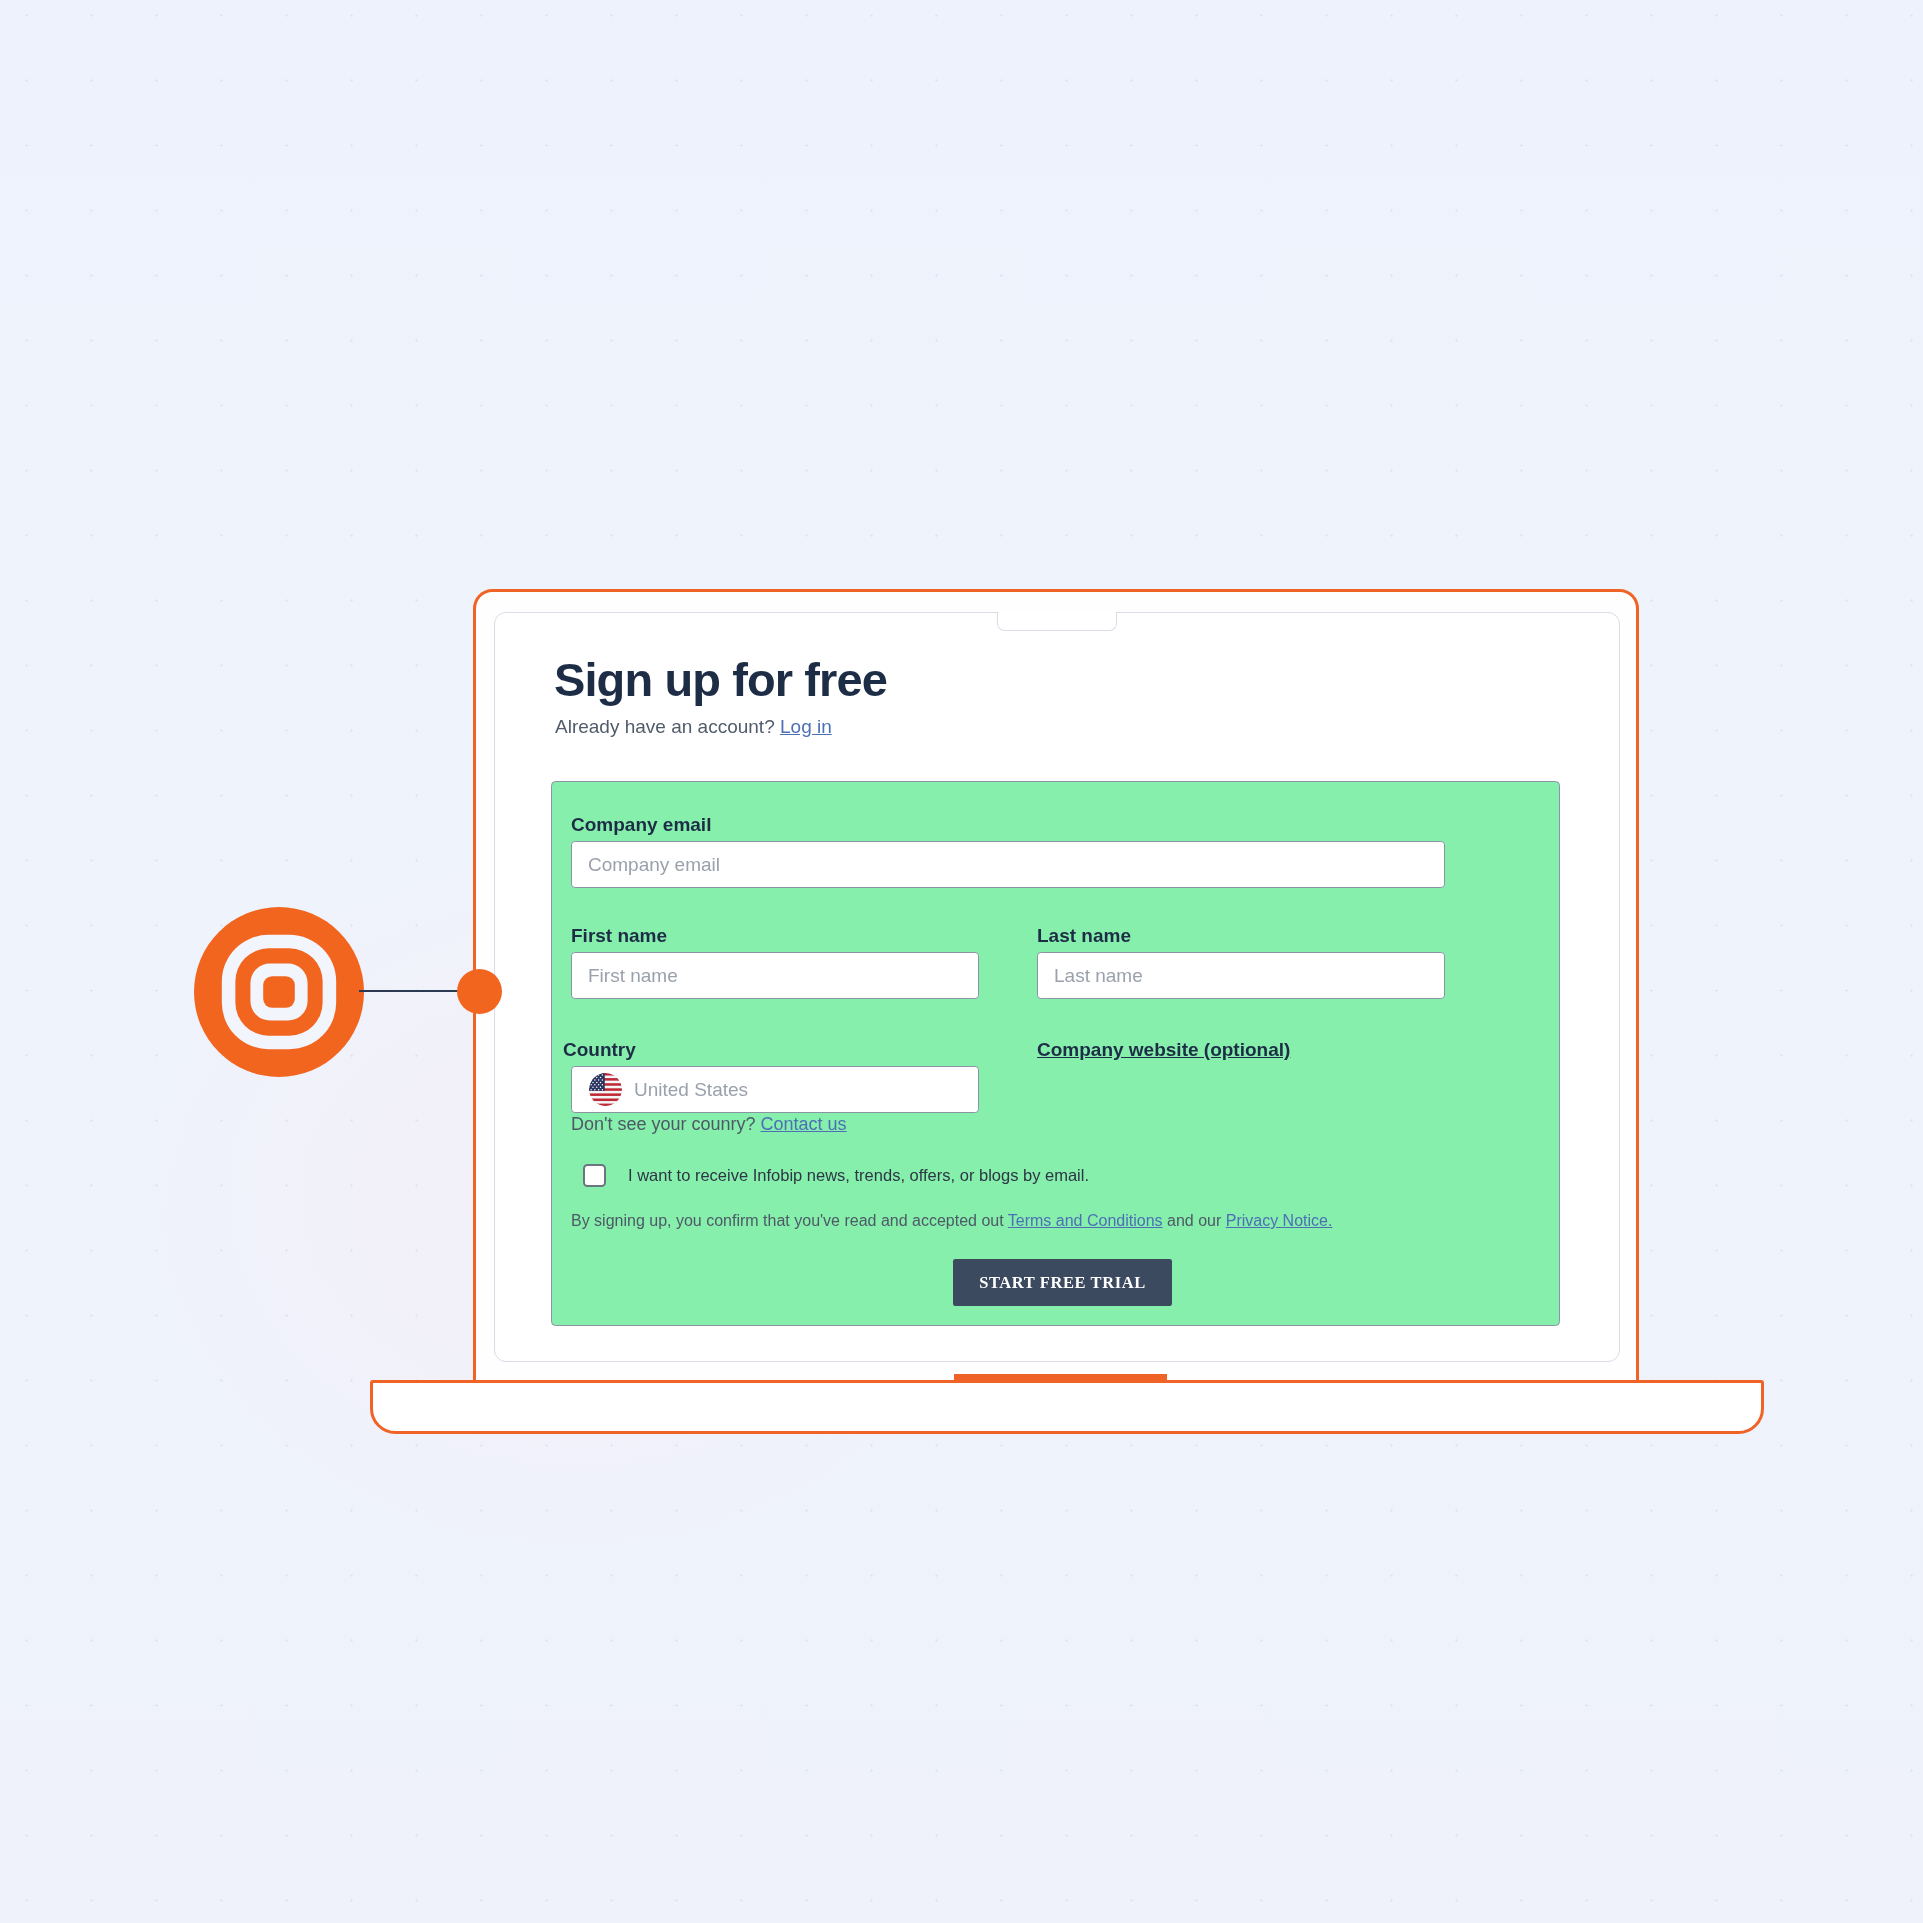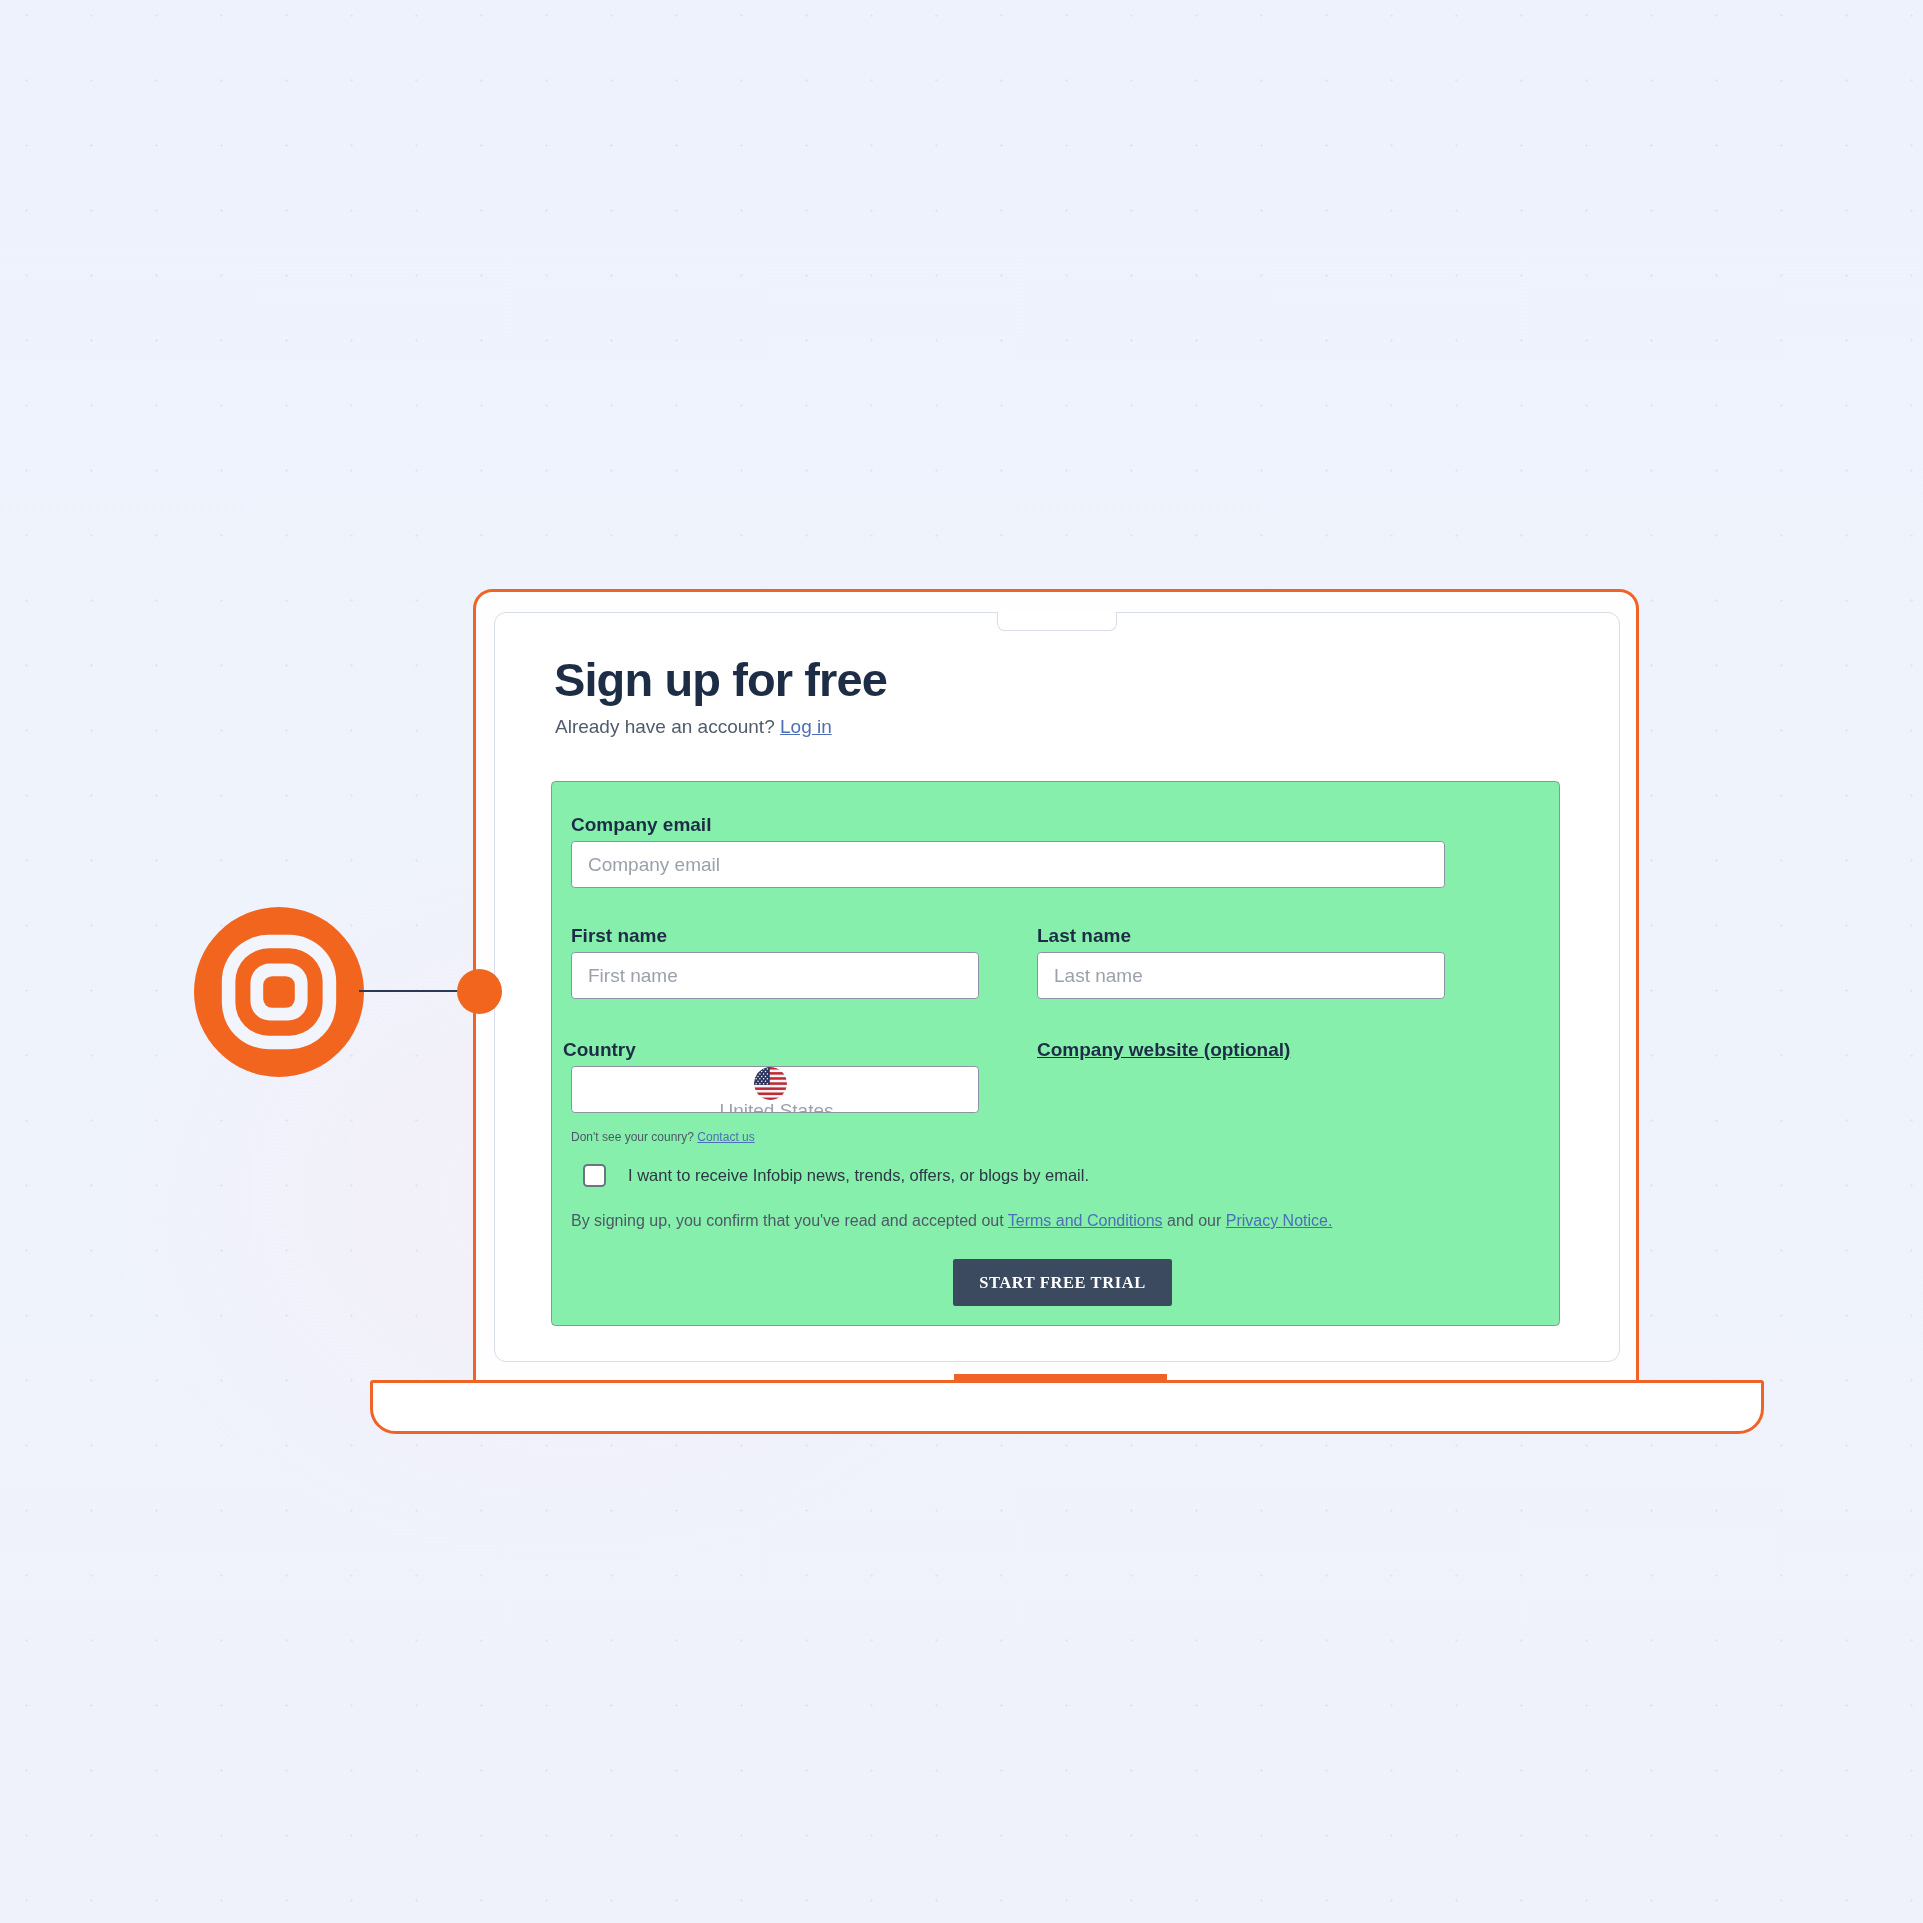--- a/index.html
+++ b/index.html
@@ -177,21 +177,21 @@
     background: #fff;
     height: 47px;
     display: flex;
     align-items: center;
     padding-left: 16px;
     font-size: 19px;
     color: #9aa1ac;
     overflow: hidden;
     white-space: nowrap;
   }
-  .input.with-flag { padding-left: 3px; flex-direction: column; }
+  .input.with-flag { padding-left: 17px; }
 
   
   .lbl-email { left: 19px; top: 32px; }
   .in-email  { left: 19px; top: 59px; width: 874px; }
 
   
   .lbl-first { left: 19px;  top: 143px; }
   .in-first  { left: 19px;  top: 170px; width: 408px; }
   .lbl-last  { left: 485px; top: 143px; }
   .in-last   { left: 485px; top: 170px; width: 408px; }
@@ -207,22 +207,22 @@
     border-radius: 50%;
     overflow: hidden;
     flex: 0 0 auto;
     margin-right: 12px;
     box-shadow: 0 0 0 0.8px rgba(0,0,0,.06) inset;
   }
 
   .helper {
     position: absolute;
     left: 19px;
-    top: 348px;
-    font-size: 12px;
+    top: 332px;
+    font-size: 18px;
     color: #4e5966;
     white-space: nowrap;
   }
   .helper a { color: #4c6fb5; text-decoration: underline; }
 
   .check-row {
     position: absolute;
     left: 19px;
     top: 382px;
     display: flex;

